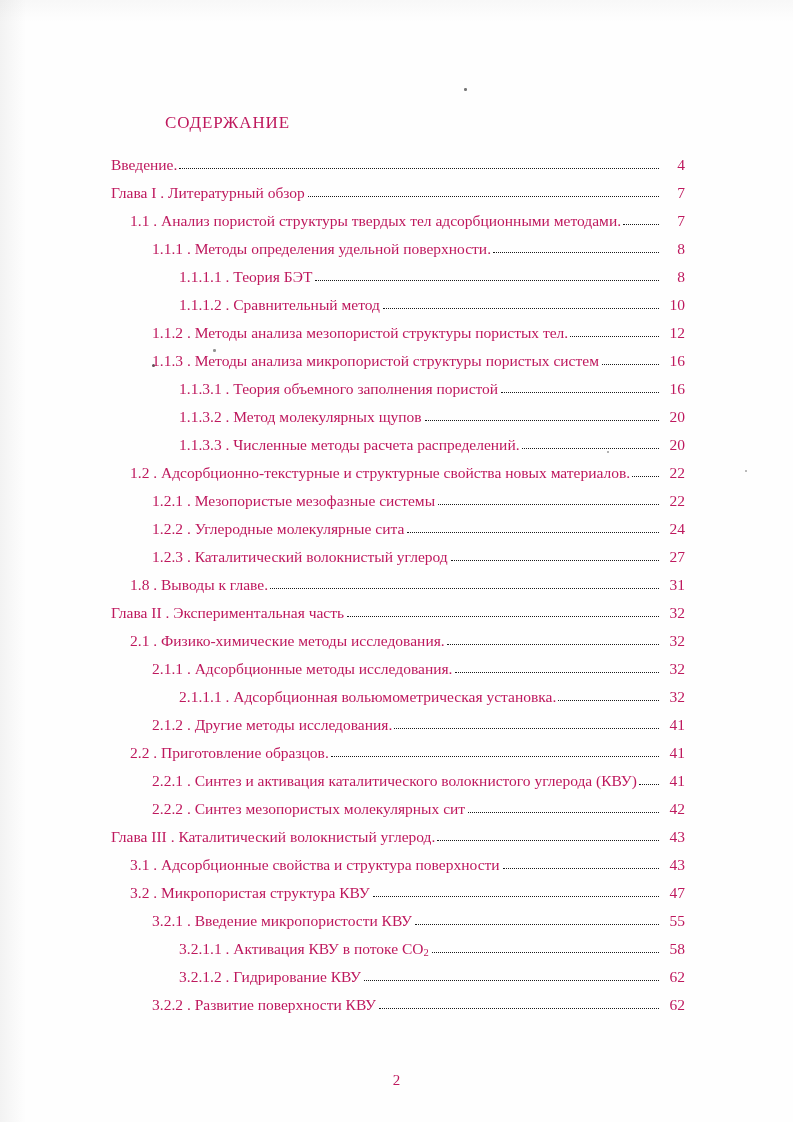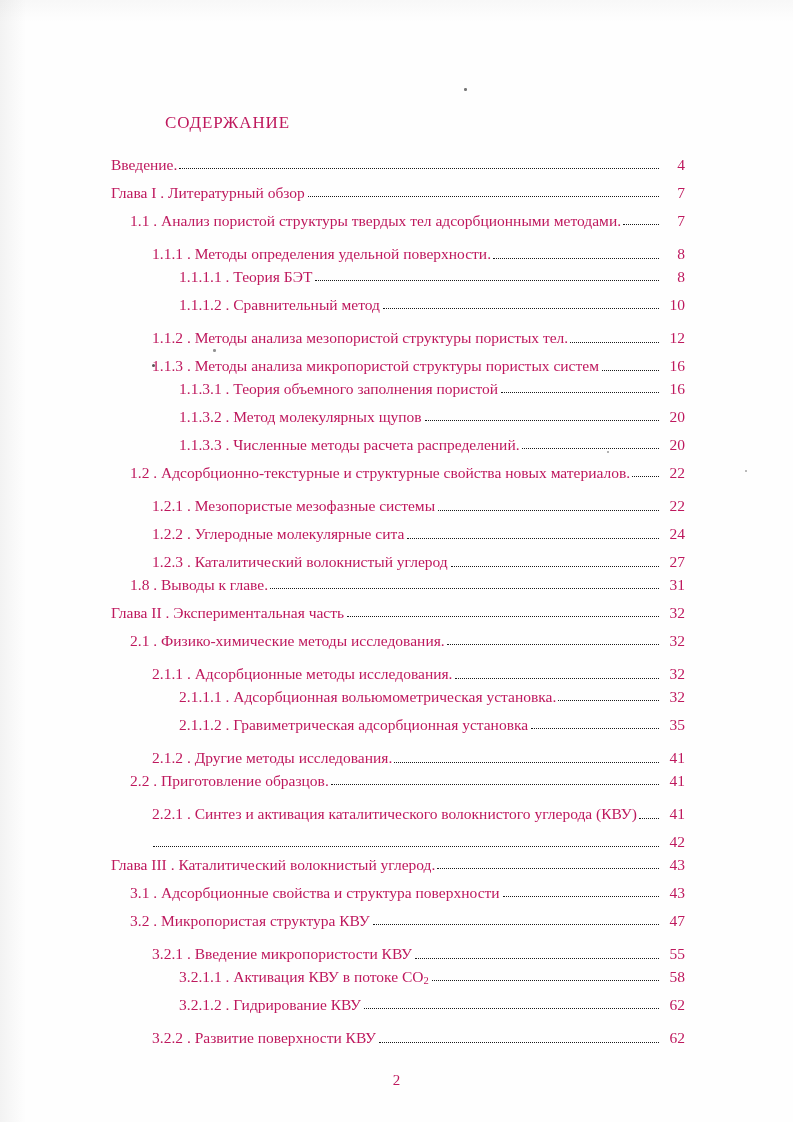--- a/index.html
+++ b/index.html
@@ -78,21 +78,21 @@
   .toc-page {
     flex: 0 0 auto;
     min-width: 20px;
     text-align: right;
     padding-left: 5px;
     font-size: 15.5px;
   }
   
   .lvl-0 { padding-left: 111px; }
   .lvl-1 { padding-left: 130px; }
-  .lvl-2 { padding-left: 152px; align-items: center; }
+  .lvl-2 { padding-left: 152px; }
   .lvl-3 { padding-left: 179px; }
 
   
   .nogap .toc-dots { margin-left: 0; }
 
   .stray-dot {
     position: absolute;
     left: 152px;
     top: 364px;
     width: 3px;
@@ -224,41 +224,37 @@
       <div class="toc-row lvl-2 nogap">
         <span class="toc-label">2.1.1 . Адсорбционные методы исследования.</span>
         <span class="toc-dots"></span>
         <span class="toc-page">32</span>
       </div>
       <div class="toc-row lvl-3 nogap">
         <span class="toc-label">2.1.1.1 . Адсорбционная вольюмометрическая установка.</span>
         <span class="toc-dots"></span>
         <span class="toc-page">32</span>
       </div>
-      <div class="toc-row lvl-3">
-        <span class="toc-label">2.1.1.2 . Гравиметрическая адсорбционная установка</span>
-        <span class="toc-dots"></span>
-        <span class="toc-page">35</span>
-      </div>
       <div class="toc-row lvl-2 nogap">
         <span class="toc-label">2.1.2 . Другие методы исследования.</span>
         <span class="toc-dots"></span>
         <span class="toc-page">41</span>
       </div>
       <div class="toc-row lvl-1 nogap">
         <span class="toc-label">2.2 . Приготовление образцов.</span>
         <span class="toc-dots"></span>
         <span class="toc-page">41</span>
       </div>
       <div class="toc-row lvl-2 nogap">
         <span class="toc-label">2.2.1 . Синтез и активация каталитического волокнистого углерода (КВУ)</span>
         <span class="toc-dots"></span>
         <span class="toc-page">41</span>
       </div>
       <div class="toc-row lvl-2">
+        <span class="toc-label">2.2.2 . Синтез мезопористых молекулярных сит</span>
         <span class="toc-dots"></span>
         <span class="toc-page">42</span>
       </div>
       <div class="toc-row lvl-0 nogap">
         <span class="toc-label">Глава III . Каталитический волокнистый углерод.</span>
         <span class="toc-dots"></span>
         <span class="toc-page">43</span>
       </div>
       <div class="toc-row lvl-1">
         <span class="toc-label">3.1 . Адсорбционные свойства и структура поверхности</span>

